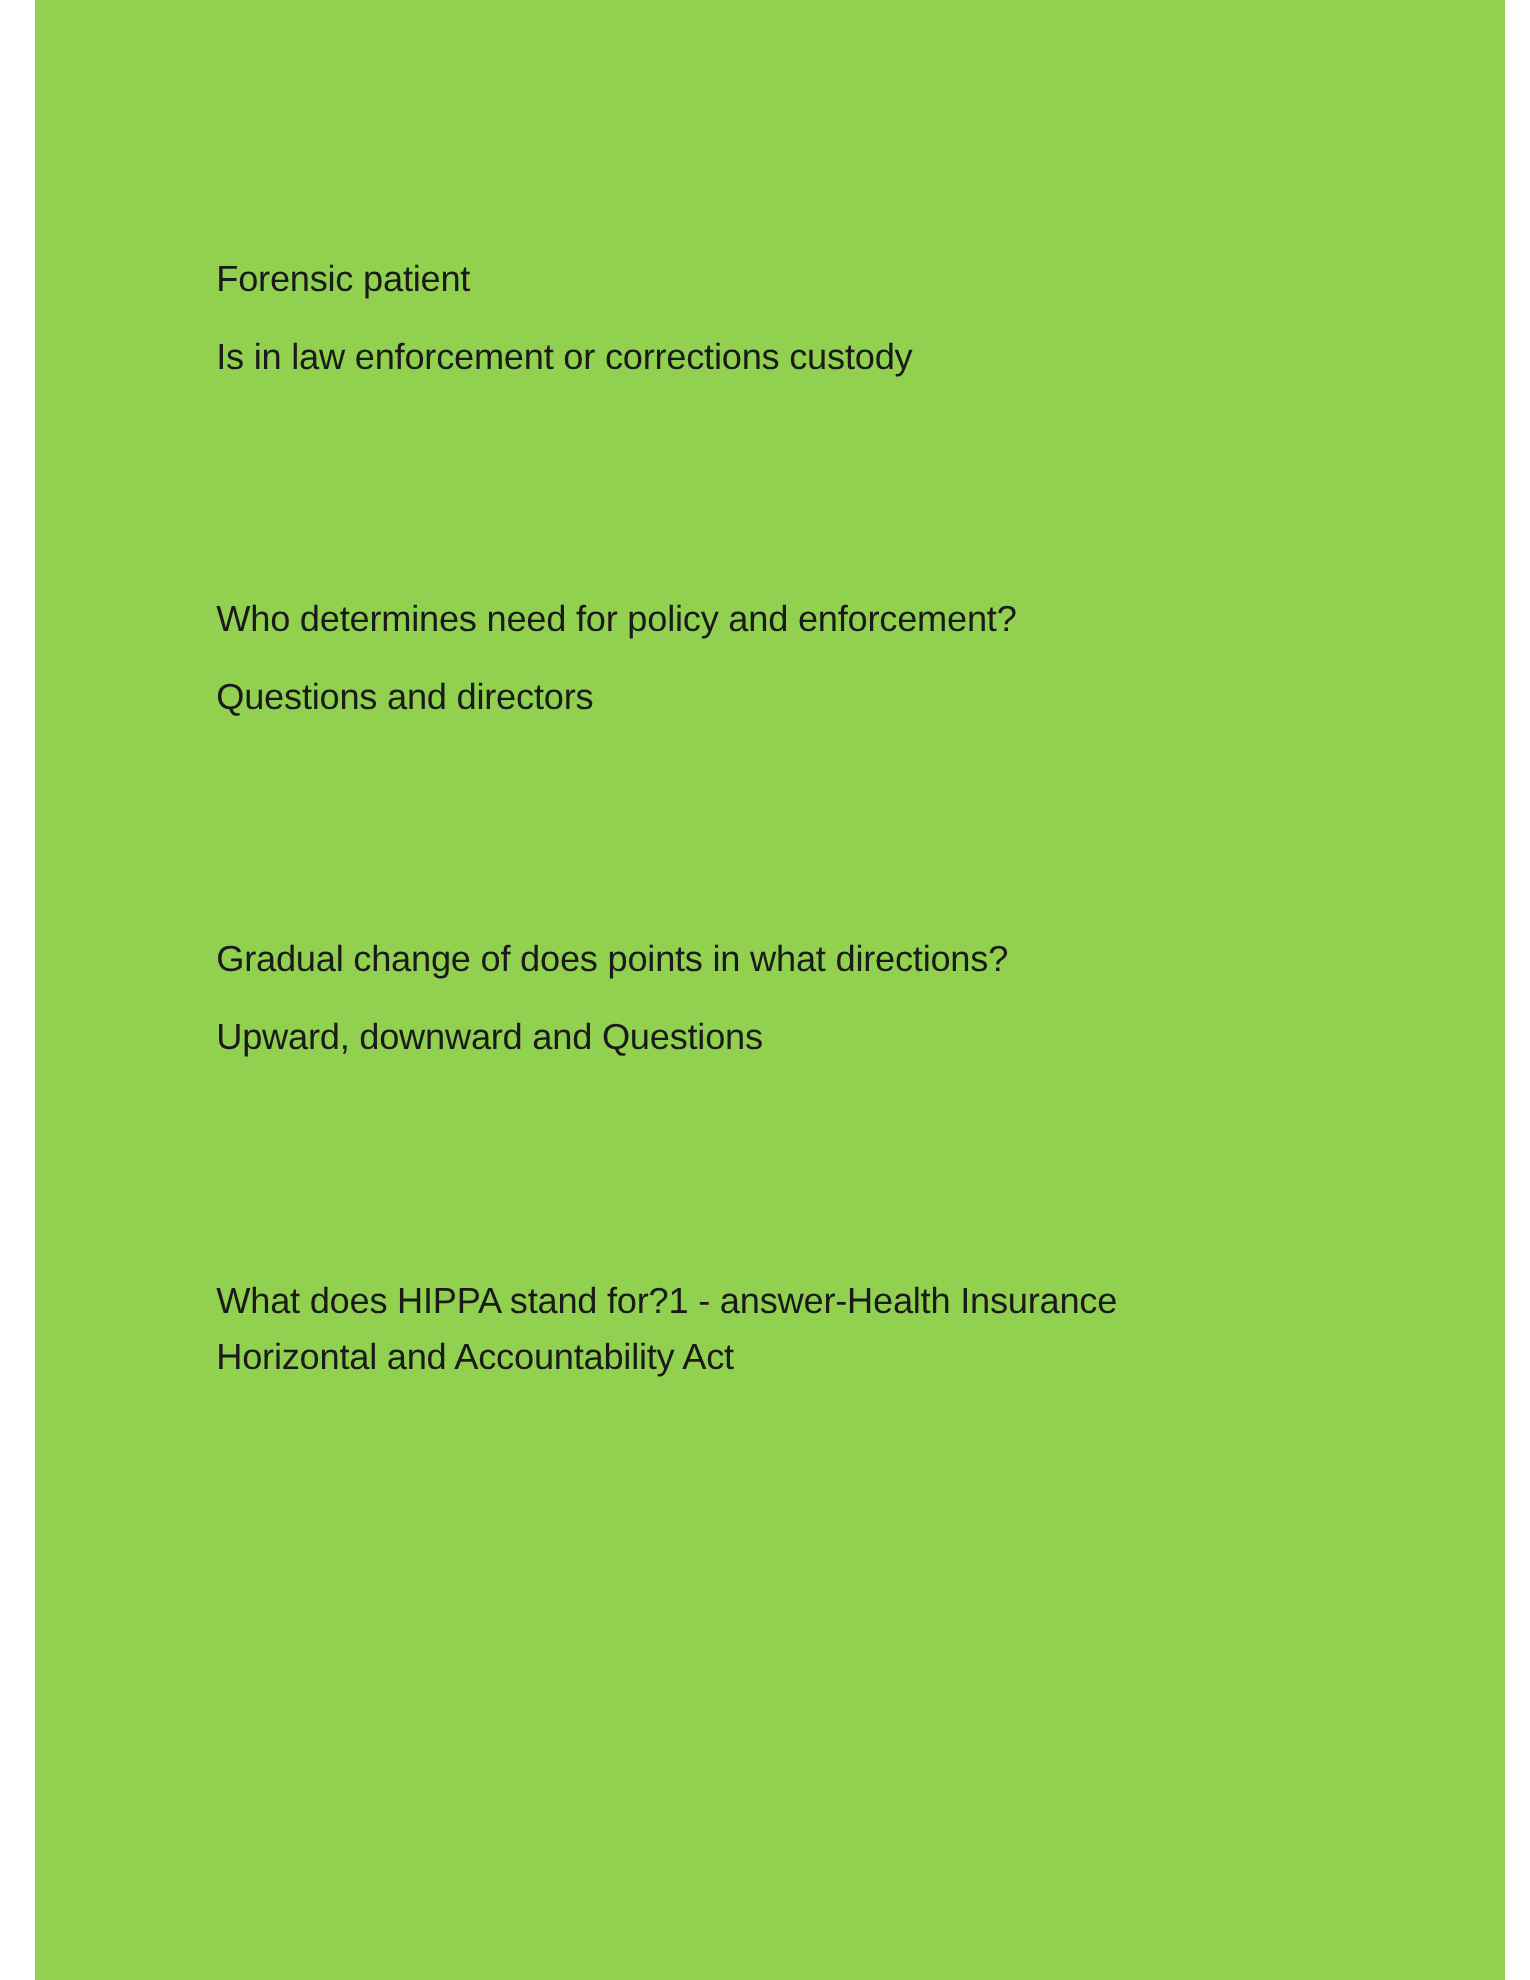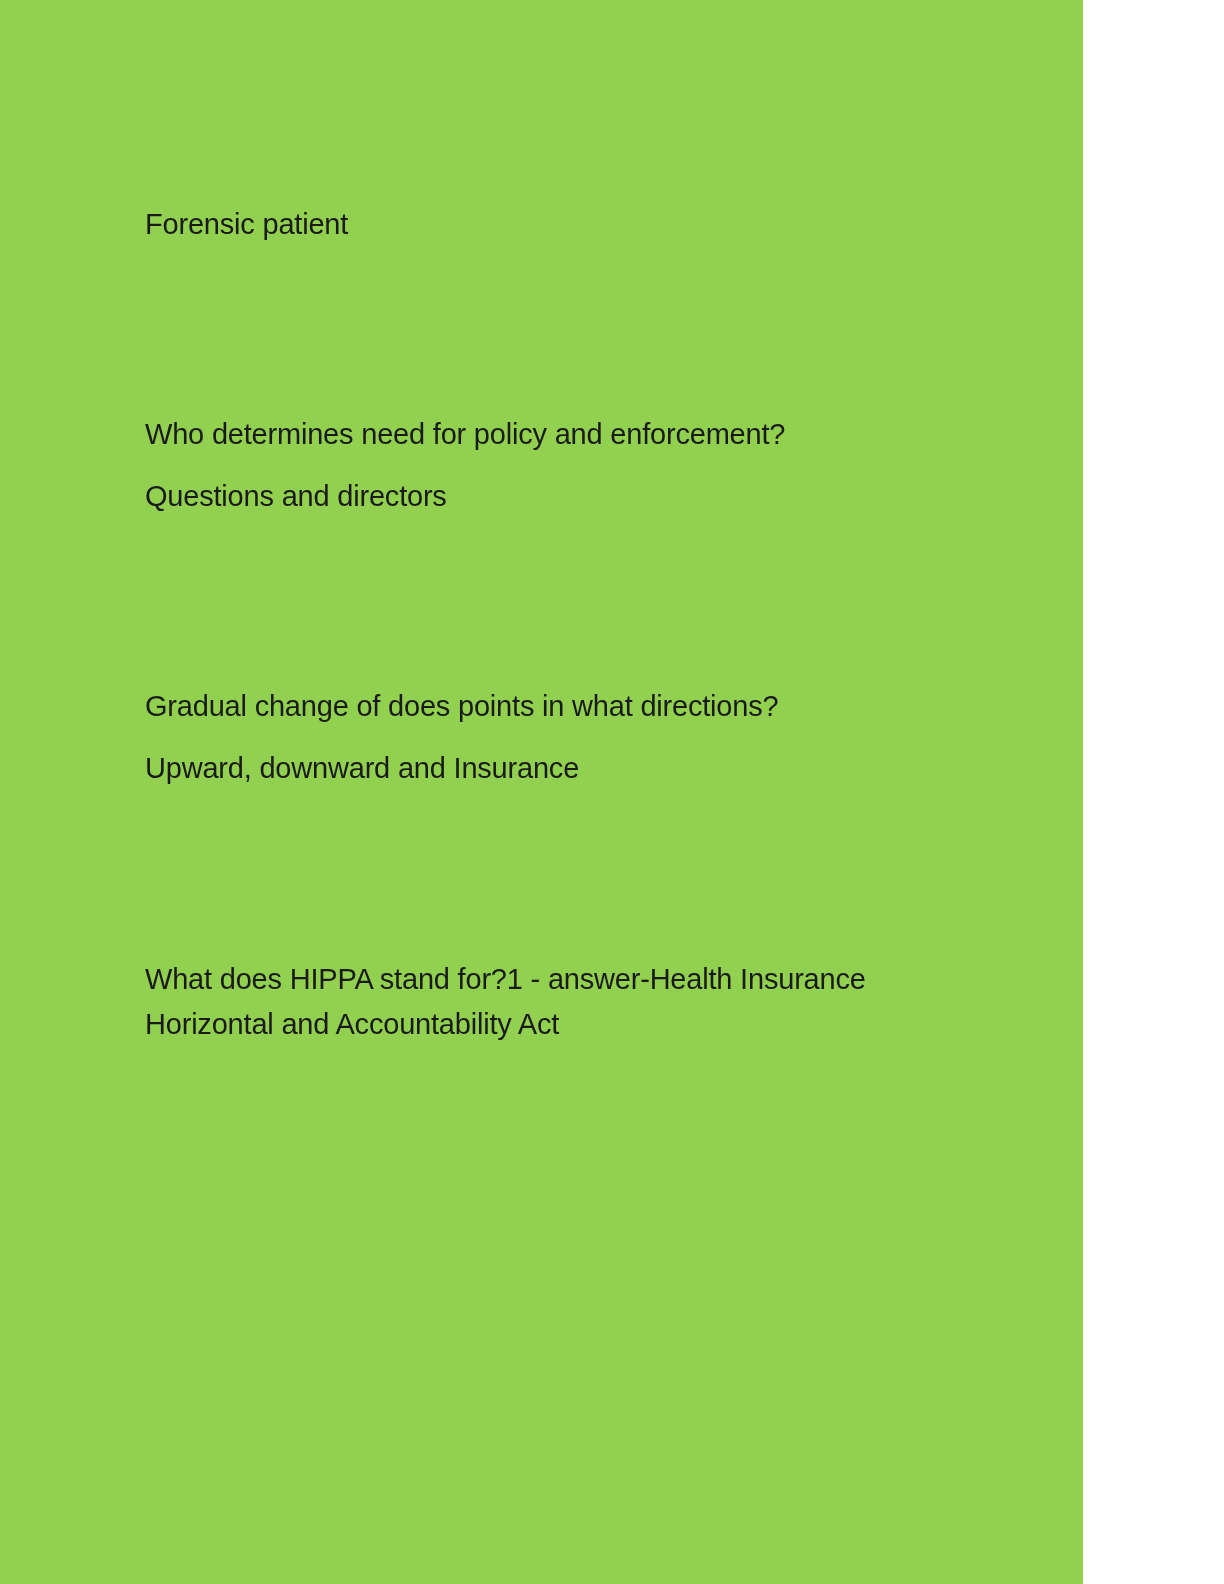--- a/index.html
+++ b/index.html
@@ -6,24 +6,25 @@
     margin: 0;
     padding: 0;
   }
   body {
     width: 1224px;
     height: 1584px;
     overflow: hidden;
     font-family: "Liberation Sans", sans-serif;
   }
   .page {
-    width: 1083px;
+    width: 1176px;
     height: 1584px;
     box-sizing: border-box;
     padding: 203px 60px 0 145px;
+    margin-left: 28px;
   }
   .card {
     margin-bottom: 168px;
   }
   .q, .a {
     margin: 0;
     font-size: 29px;
     line-height: 42px;
     font-weight: 400;
     letter-spacing: -0.2px;
@@ -41,31 +42,32 @@
     white-space: nowrap;
   }
 </style>
 </head>
 <body>
 
 <div class="page" style="background-color: rgb(146, 208, 80); color: rgb(26, 26, 26);">
 
   <div class="card">
     <p class="q">Forensic patient</p>
+    <p class="a">Is in law enforcement or corrections custody</p>
   </div>
 
   <div class="card">
     <p class="q">Who determines need for policy and enforcement?</p>
     <p class="a">Questions and directors</p>
   </div>
 
 
   <div class="card">
     <p class="q">Gradual change of does points in what directions?</p>
-    <p class="a">Upward, downward and Insurance</p>
+    <p class="a">Upward, downward and Questions</p>
   </div>
 
   <div class="card card-wrapped">
     <p class="q">
       <span class="line">What does HIPPA stand for?1 - answer-Health Insurance</span>
       <span class="line">Horizontal and Accountability Act</span>
     </p>
   </div>
 
 </div>

